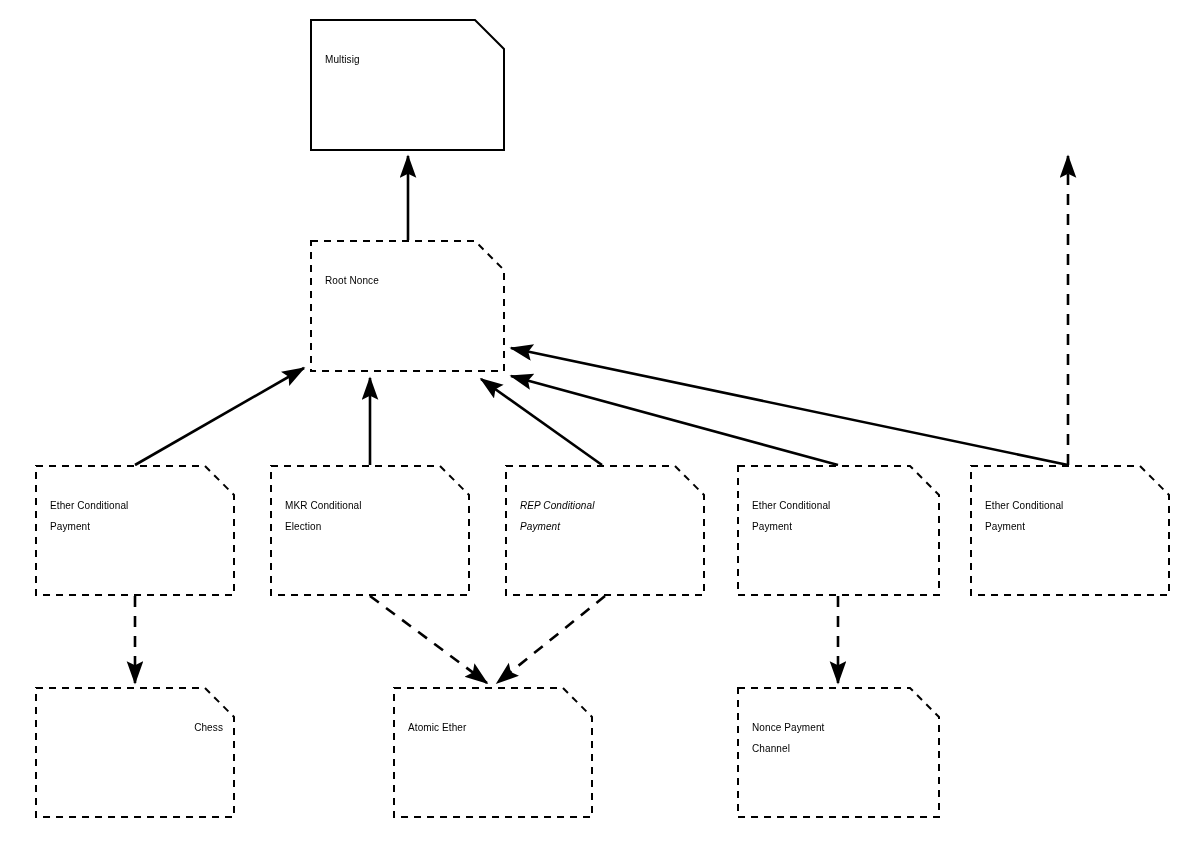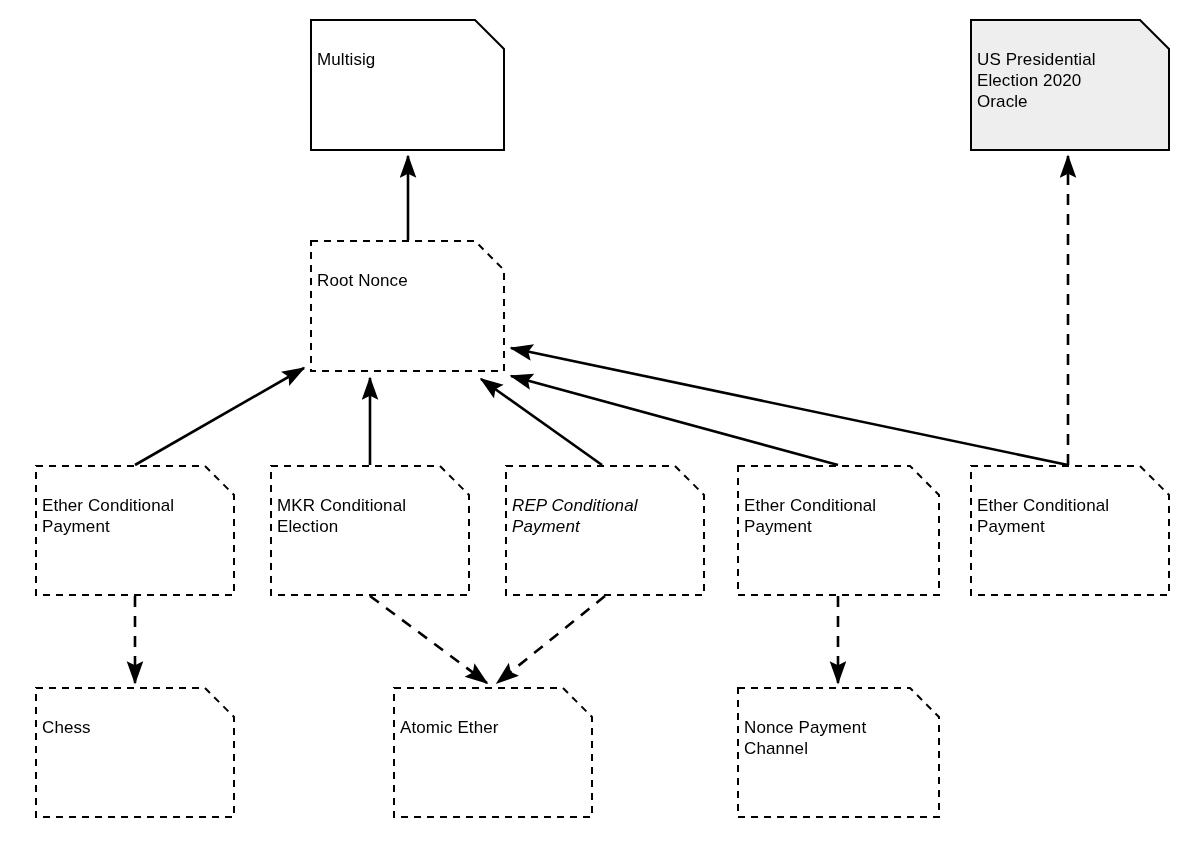--- a/index.html
+++ b/index.html
@@ -30,24 +30,24 @@
   }
   .node .node-shape {
     position: absolute;
     left: 0;
     top: 0;
     width: 100%;
     height: 100%;
   }
   .node .node-label {
     position: absolute;
-    left: 7px;
+    left: 15px;
     top: 30px;
     right: 12px;
-    font-size: 17px;
+    font-size: 10px;
     line-height: 21px;
     color: #000000;
     white-space: pre-line;
     letter-spacing: 0.1px;
   }
 </style>
 </head>
 <body>
 
 <div id="canvas">
@@ -82,28 +82,20 @@
     <line x1="838" y1="596" x2="838" y2="683" stroke="#000000" stroke-width="2.6" stroke-dasharray="11,9" marker-end="url(#arrowhead)"></line>
   </svg>
 
   <div class="node" style="left:310px; top:19px; width:195px; height:132px;">
     <svg class="node-shape" viewBox="0 0 195 132" preserveAspectRatio="none" xmlns="http://www.w3.org/2000/svg">
       <path d="M1,1 L165,1 L194,30 L194,131 L1,131 Z" fill="#ffffff" stroke="#000000" stroke-width="2" vector-effect="non-scaling-stroke"></path>
     </svg>
     <div class="node-label">Multisig</div>
   </div>
 
-  <div class="node" style="left:970px; top:19px; width:200px; height:132px;">
-    <svg class="node-shape" viewBox="0 0 200 132" preserveAspectRatio="none" xmlns="http://www.w3.org/2000/svg">
-      <path d="M1,1 L170,1 L199,30 L199,131 L1,131 Z" fill="#eeeeee" stroke="#000000" stroke-width="2" vector-effect="non-scaling-stroke"></path>
-    </svg>
-    <div class="node-label">US Presidential
-Election 2020
-Oracle</div>
-  </div>
 
   <div class="node" style="left:310px; top:240px; width:195px; height:132px;text-decoration:underline;">
     <svg class="node-shape" viewBox="0 0 195 132" preserveAspectRatio="none" xmlns="http://www.w3.org/2000/svg">
       <path d="M1,1 L165,1 L194,30 L194,131 L1,131 Z" fill="#ffffff" stroke="#000000" stroke-width="2" stroke-dasharray="7,6" vector-effect="non-scaling-stroke"></path>
     </svg>
     <div class="node-label">Root Nonce</div>
   </div>
 
   <div class="node" style="left:35px; top:465px; width:200px; height:131px;">
     <svg class="node-shape" viewBox="0 0 200 131" preserveAspectRatio="none" xmlns="http://www.w3.org/2000/svg">
@@ -138,21 +130,21 @@
   </div>
 
   <div class="node" style="left:970px; top:465px; width:200px; height:131px;">
     <svg class="node-shape" viewBox="0 0 200 131" preserveAspectRatio="none" xmlns="http://www.w3.org/2000/svg">
       <path d="M1,1 L170,1 L199,30 L199,130 L1,130 Z" fill="#ffffff" stroke="#000000" stroke-width="2" stroke-dasharray="7,6" vector-effect="non-scaling-stroke"></path>
     </svg>
     <div class="node-label">Ether Conditional
 Payment</div>
   </div>
 
-  <div class="node" style="left:35px; top:687px; width:200px; height:131px;">
+  <div class="node" style="left:35px; top:687px; width:200px; height:131px;text-align:right;">
     <svg class="node-shape" viewBox="0 0 200 131" preserveAspectRatio="none" xmlns="http://www.w3.org/2000/svg">
       <path d="M1,1 L170,1 L199,30 L199,130 L1,130 Z" fill="#ffffff" stroke="#000000" stroke-width="2" stroke-dasharray="7,6" vector-effect="non-scaling-stroke"></path>
     </svg>
     <div class="node-label">Chess</div>
   </div>
 
   <div class="node" style="left:393px; top:687px; width:200px; height:131px;">
     <svg class="node-shape" viewBox="0 0 200 131" preserveAspectRatio="none" xmlns="http://www.w3.org/2000/svg">
       <path d="M1,1 L170,1 L199,30 L199,130 L1,130 Z" fill="#ffffff" stroke="#000000" stroke-width="2" stroke-dasharray="7,6" vector-effect="non-scaling-stroke"></path>
     </svg>

